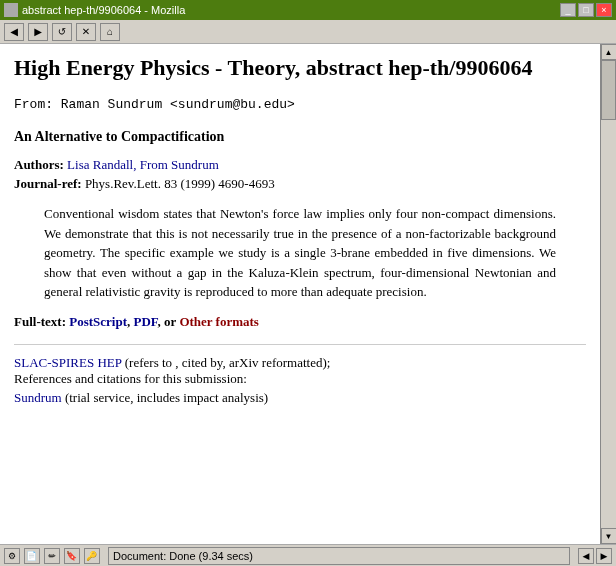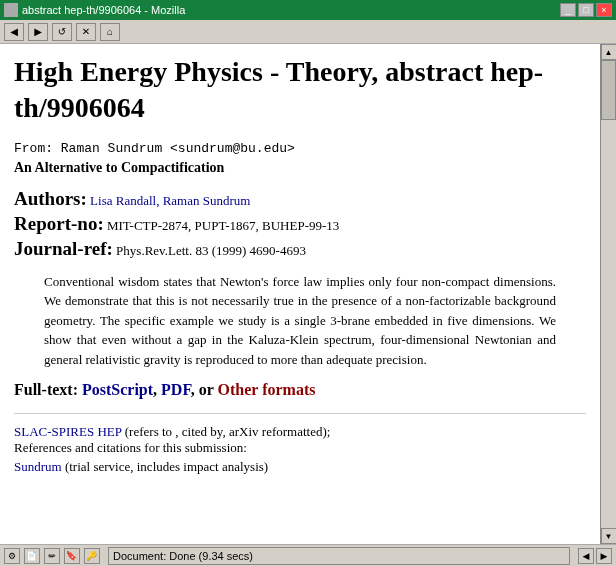--- a/index.html
+++ b/index.html
@@ -10,21 +10,21 @@
       color: #000;
       width: 616px;
       height: 566px;
       overflow: hidden;
       display: flex;
       flex-direction: column;
     }
 
     
     .title-bar {
-      background: #15803d;
+      background: #4d7c0f;
       color: #fff;
       font-family: Arial, sans-serif;
       font-size: 11px;
       padding: 2px 4px;
       display: flex;
       align-items: center;
       justify-content: space-between;
       height: 20px;
       flex-shrink: 0;
     }
@@ -164,41 +164,41 @@
       align-items: center;
     }
     .status-right {
       display: flex;
       gap: 2px;
       margin-left: 8px;
     }
 
     
     .page-title {
-      font-size: 28px;
+      font-size: 22px;
       font-weight: bold;
       font-family: Times New Roman, serif;
       margin-bottom: 12px;
       line-height: 1.3;
     }
     .meta-block {
       font-family: Courier New, monospace;
       font-size: 13px;
-      margin-bottom: 0;
+      margin-bottom: 14px;
       line-height: 1.6;
     }
     .paper-title {
       font-size: 14px;
       font-weight: bold;
       font-family: Times New Roman, serif;
       margin-bottom: 12px;
     }
     .field-label {
       font-weight: bold;
-      font-size: 19px;
+      font-size: 13px;
     }
     .meta-row {
       margin-bottom: 3px;
       font-size: 13px;
     }
     .link-blue {
       color: #00008B;
       text-decoration: none;
     }
     .link-red {
@@ -207,21 +207,21 @@
     }
     .abstract-text {
       margin: 12px 30px 12px 30px;
       font-size: 13px;
       line-height: 1.5;
       text-align: justify;
     }
     .fulltext-line {
       margin-top: 6px;
       margin-bottom: 14px;
-      font-size: 16px;
+      font-size: 13px;
       font-weight: bold;
     }
     .references-section {
       font-size: 13px;
       margin-top: 10px;
     }
     .divider {
       border: none;
       border-top: 1px solid #ccc;
       margin: 8px 0;
@@ -256,28 +256,24 @@
     <h1 class="page-title">High Energy Physics - Theory, abstract hep-th/9906064</h1>
 
     <div class="meta-block">
       <div>From:  Raman Sundrum &lt;sundrum@bu.edu&gt;</div>
     </div>
 
     <div class="paper-title">An Alternative to Compactification</div>
 
     <div class="meta-row">
       <span class="field-label">Authors:</span>
-      <a class="link-blue" href="#">Lisa Randall, Raman Sundrum</a>
-    </div>
-
-
-    <div class="meta-row">
-      <span class="field-label">Report-no:</span>
-      <span>MIT-CTP-2874, PUPT-1867, BUHEP-99-13</span>
-    </div>
+      <a class="link-blue" href="#">Lisa Randall, From Sundrum</a>
+    </div>
+
+
 
     <div class="meta-row">
       <span class="field-label">Journal-ref:</span>
       <span>Phys.Rev.Lett. 83 (1999) 4690-4693</span>
     </div>
 
     <div class="abstract-text">Conventional wisdom states that Newton's force law implies only four non-compact dimensions. We demonstrate that this is not necessarily true in the presence of a non-factorizable background geometry. The specific example we study is a single 3-brane embedded in five dimensions. We show that even without a gap in the Kaluza-Klein spectrum, four-dimensional Newtonian and general relativistic gravity is reproduced to more than adequate precision.</div>
 
     <div class="fulltext-line">
       <span>Full-text:</span>

